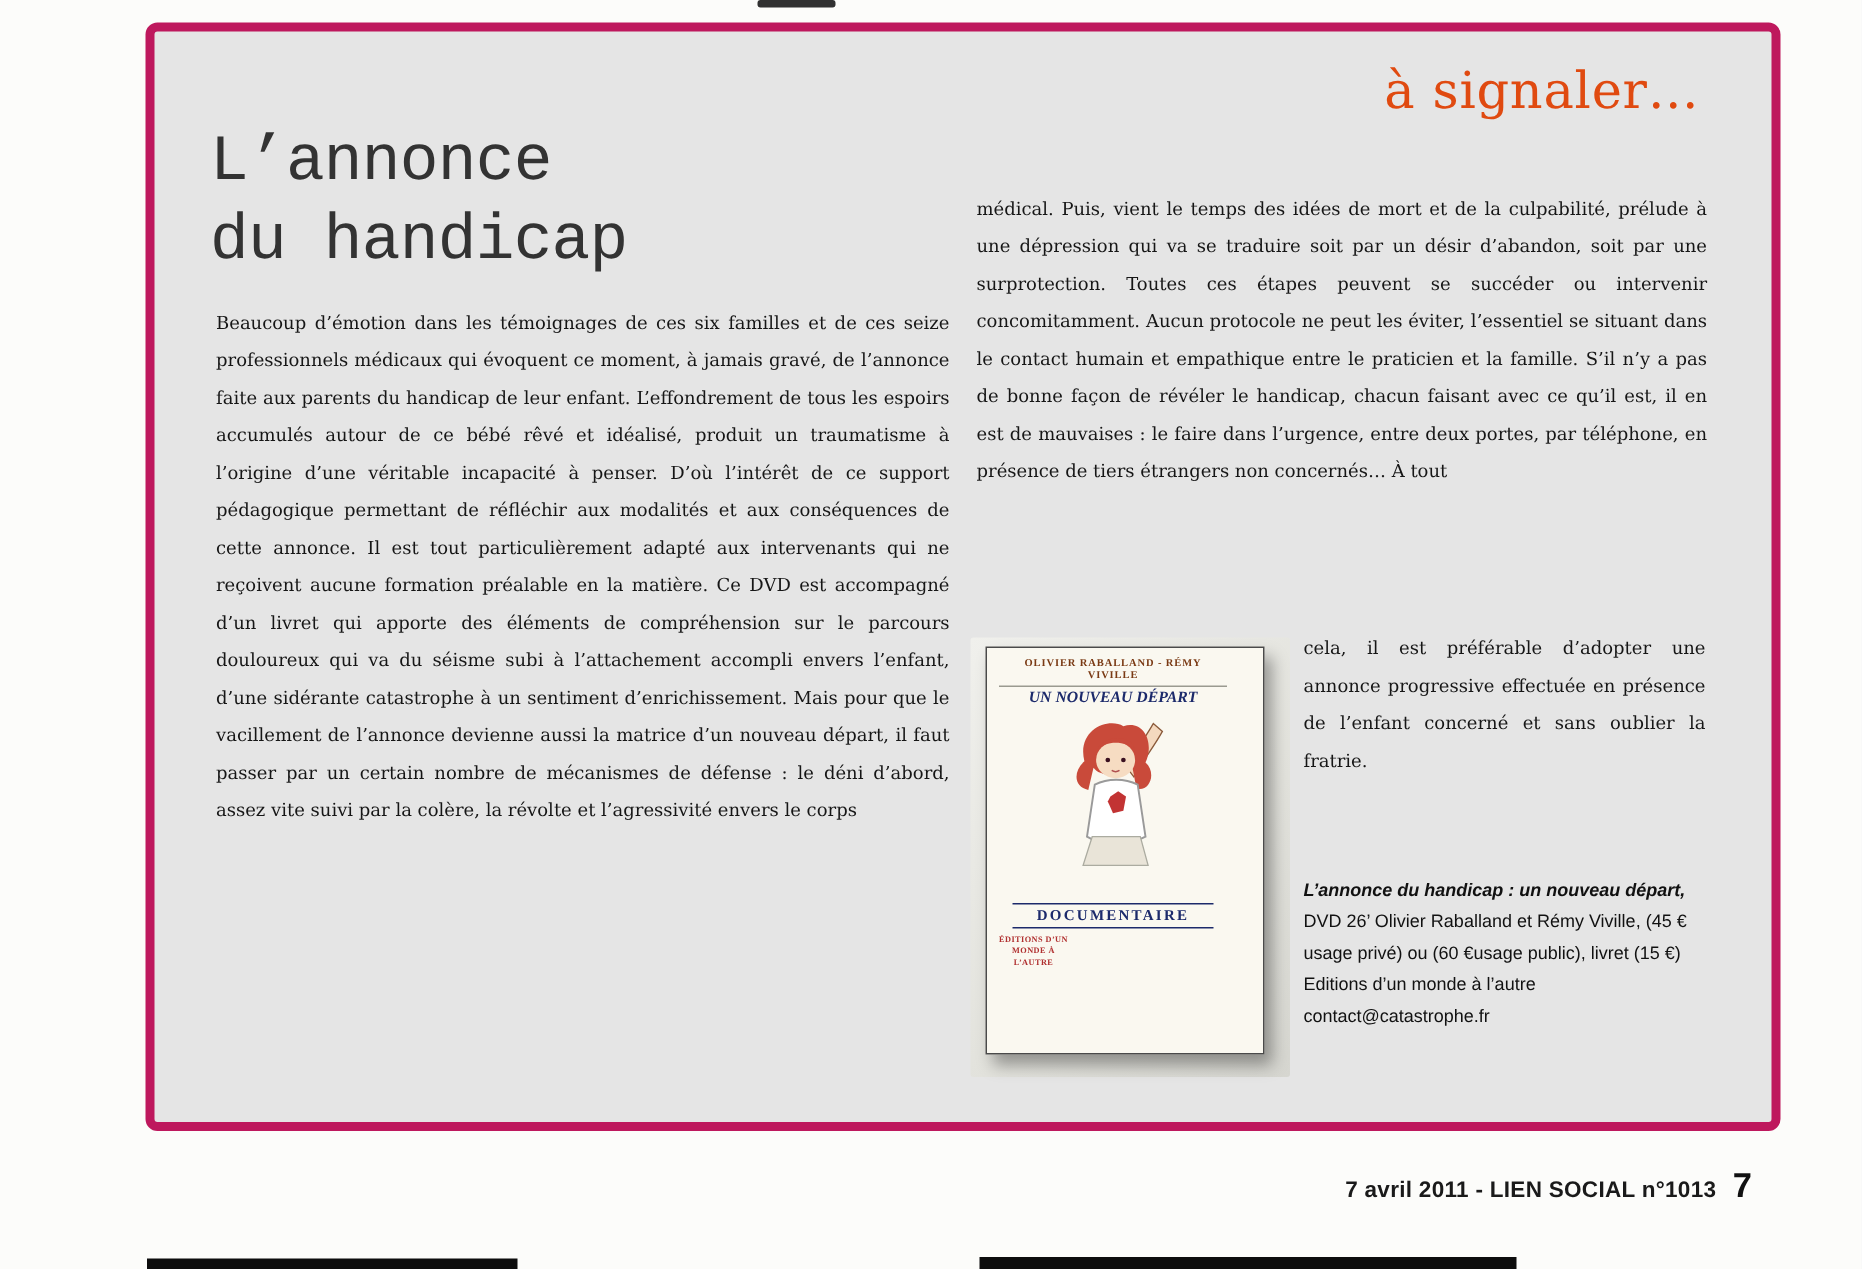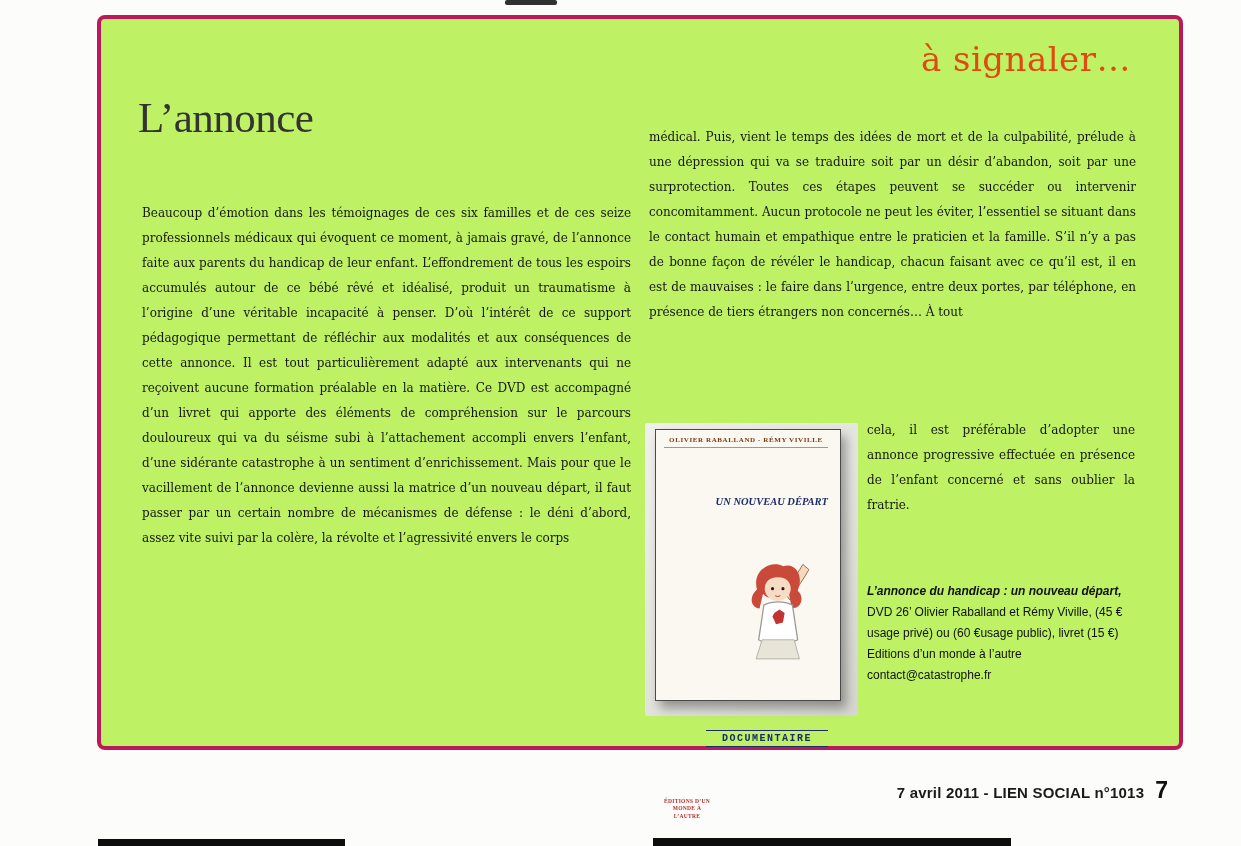--- a/index.html
+++ b/index.html
@@ -1,51 +1,51 @@
 <!DOCTYPE html>
 <html lang="fr"><head>
 <meta charset="utf-8">
 <style>
   html,body{margin:0;padding:0;background:#ffffff;}
   .page{position:relative;width:1241px;height:846px;background:#fcfcfa;overflow:hidden;
         font-family:"Liberation Sans",sans-serif;}
   .panel{position:absolute;left:97px;top:15px;width:1078px;height:727px;
-         background:#bef264;border:4px solid #be185d;border-radius:8px;}
+         background:#e5e5e5;border:6px solid #be185d;border-radius:8px;}
   .section-label{position:absolute;top:20px;right:48px;
          font-family:"DejaVu Serif",serif;font-size:34px;font-weight:500;
          color:#e04a10;letter-spacing:0.5px;}
-  .title{position:absolute;left:37px;top:72px;margin:0;
-         font-family:Liberation Serif, serif;font-weight:400;
+  .title{position:absolute;left:37px;top:60px;margin:0;
+         font-family:Liberation Mono, monospace;font-weight:400;
          font-size:43px;line-height:53px;color:#333333;letter-spacing:-0.5px;}
   .title span{display:block;}
   .serif-body{font-family:"DejaVu Serif",serif;font-size:12px;line-height:25px;
          color:#161616;text-align:justify;}
   .col{position:absolute;}
   .left-col{left:41px;top:182px;width:489px;}
   .right-col{left:548px;top:106px;width:487px;}
   .wrap-col{left:766px;top:384px;width:268px;margin-top:15px;}
 
   
   .dvd-photo{position:absolute;left:544px;top:404px;width:213px;height:293px;
          background:linear-gradient(135deg,#f0f0ec 0%,#e2e2dc 60%,#d6d6d0 100%);
          border-radius:2px;}
   .dvd-cover{position:absolute;left:10px;top:6px;width:186px;height:272px;
          background:#faf8f0;border:1px solid #4a4a4a;
          box-shadow:5px 7px 10px rgba(0,0,0,0.35);
-         display:flex;flex-direction:column;align-items:flex-end;
-         box-sizing:border-box;padding:6px 12px 4px 8px;gap:46px;}
+         display:flex;flex-direction:column;align-items:center;
+         box-sizing:border-box;padding:6px 24px 4px 8px;}
   .dvd-authors{width:100%;text-align:center;font-size:7px;letter-spacing:0.6px;
          color:#7a3a14;font-weight:bold;border-bottom:1px solid #9a9a90;
          padding-bottom:3px;font-family:"Liberation Serif",serif;}
   .dvd-title{margin-top:6px;font-family:"Liberation Serif",serif;font-weight:bold;
          font-size:12.5px;color:#1c2a6b;text-align:center;letter-spacing:0.3px;}
   .dvd-subtitle{margin-top:2px;font-family:"Liberation Serif",serif;font-style:italic;
          font-weight:bold;font-size:10.5px;color:#1c2a6b;text-align:center;}
   .dvd-illustration{width:104px;height:122px;margin-top:5px;}
-  .dvd-genre{margin-top:4px;font-family:Liberation Mono, monospace;font-weight:bold;
+  .dvd-genre{margin-top:4px;font-family:Liberation Serif, serif;font-weight:bold;
          font-size:10px;color:#1c2a6b;letter-spacing:1.5px;
          border-top:1px solid #1c2a6b;border-bottom:1px solid #1c2a6b;
          padding:2px 16px;}
   .dvd-publisher{margin-top:5px;align-self:flex-start;width:46px;
          font-size:5.5px;line-height:1.35;color:#b03030;text-align:center;
          font-family:"Liberation Serif",serif;font-weight:bold;letter-spacing:0.3px;}
 
   
   .caption{position:absolute;left:766px;top:562px;width:276px;
          font-family:"Liberation Sans",sans-serif;font-size:12px;line-height:21px;
@@ -69,20 +69,21 @@
 <body>
 
 <div class="page">
 
   <div class="panel">
 
     <div class="section-label">à signaler…</div>
 
     <h1 class="title">
       <span>L’annonce</span>
+      <span>du handicap</span>
     </h1>
 
     <div class="col left-col serif-body">Beaucoup d’émotion dans les témoignages de ces six familles et de ces seize professionnels médicaux qui évoquent ce moment, à jamais gravé, de l’annonce faite aux parents du handicap de leur enfant. L’effondrement de tous les espoirs accumulés autour de ce bébé rêvé et idéalisé, produit un traumatisme à l’origine d’une véritable incapacité à penser. D’où l’intérêt de ce support pédagogique permettant de réfléchir aux modalités et aux conséquences de cette annonce. Il est tout particulièrement adapté aux intervenants qui ne reçoivent aucune formation préalable en la matière. Ce DVD est accompagné d’un livret qui apporte des éléments de compréhension sur le parcours douloureux qui va du séisme subi à l’attachement accompli envers l’enfant, d’une sidérante catastrophe à un sentiment d’enrichissement. Mais pour que le vacillement de l’annonce devienne aussi la matrice d’un nouveau départ, il faut passer par un certain nombre de mécanismes de défense : le déni d’abord, assez vite suivi par la colère, la révolte et l’agressivité envers le corps</div>
 
     <div class="col right-col serif-body">médical. Puis, vient le temps des idées de mort et de la culpabilité, prélude à une dépression qui va se traduire soit par un désir d’abandon, soit par une surprotection. Toutes ces étapes peuvent se succéder ou intervenir concomitamment. Aucun protocole ne peut les éviter, l’essentiel se situant dans le contact humain et empathique entre le praticien et la famille. S’il n’y a pas de bonne façon de révéler le handicap, chacun faisant avec ce qu’il est, il en est de mauvaises : le faire dans l’urgence, entre deux portes, par téléphone, en présence de tiers étrangers non concernés… À tout</div>
 
     <div class="col wrap-col serif-body">cela, il est préférable d’adopter une annonce progressive effectuée en présence de l’enfant concerné et sans oublier la fratrie.</div>
 
     <div class="dvd-photo">
       <div class="dvd-cover">

